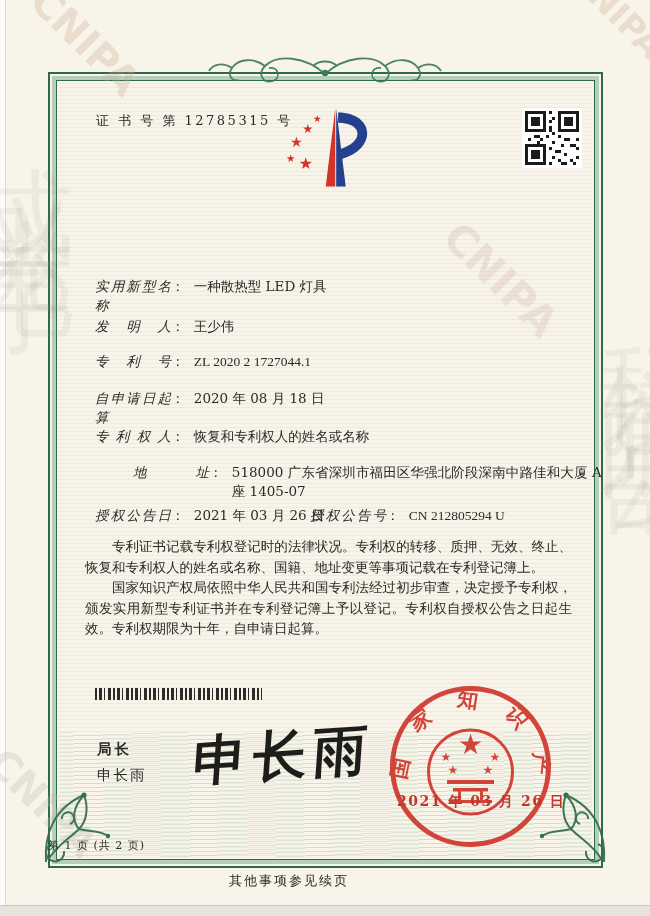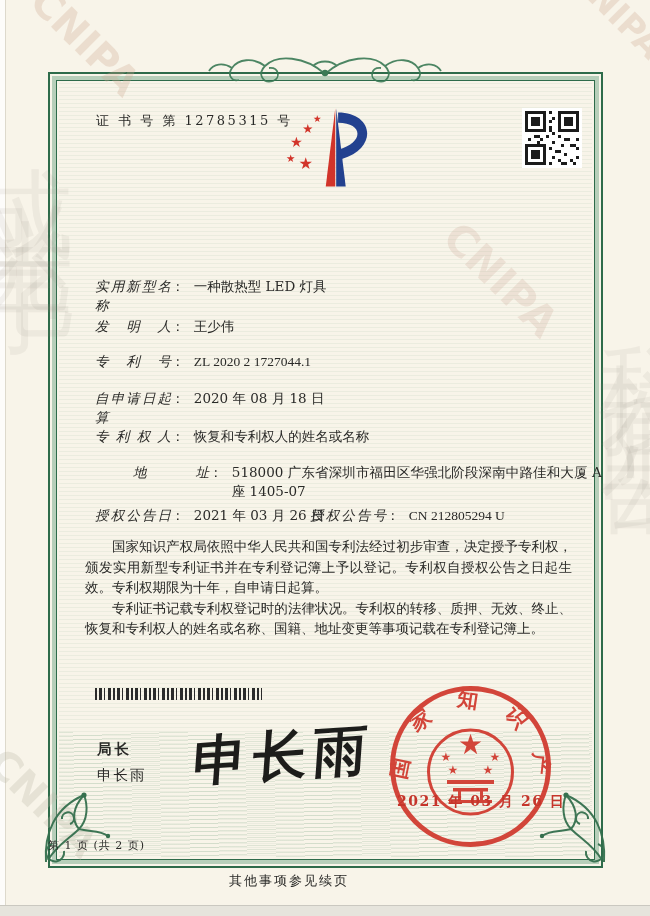--- a/index.html
+++ b/index.html
@@ -219,22 +219,22 @@
     <div class="frow r6">
       <span class="flabel">授权公告日</span><span class="fcolon">：</span>
       <span class="fvalue">2021 年 03 月 26 日</span>
       <span class="pair2">
         <span class="flabel">授权公告号</span><span class="fcolon">：</span>
         <span class="fvalue num">CN 212805294 U</span>
       </span>
     </div>
 
     <div class="paras">
+      <p>专利证书记载专利权登记时的法律状况。专利权的转移、质押、无效、终止、恢复和专利权人的姓名或名称、国籍、地址变更等事项记载在专利登记簿上。</p>
       <p>国家知识产权局依照中华人民共和国专利法经过初步审查，决定授予专利权，颁发实用新型专利证书并在专利登记簿上予以登记。专利权自授权公告之日起生效。专利权期限为十年，自申请日起算。</p>
-      <p>专利证书记载专利权登记时的法律状况。专利权的转移、质押、无效、终止、恢复和专利权人的姓名或名称、国籍、地址变更等事项记载在专利登记簿上。</p>
     </div>
 
     <div class="barcode"></div>
 
     <div class="sig-title">局长</div>
     <div class="sig-name">申长雨</div>
     <div class="sig-script">申长雨</div>
 
     <svg class="seal" width="165" height="165" viewBox="0 0 165 165">
       <defs>

